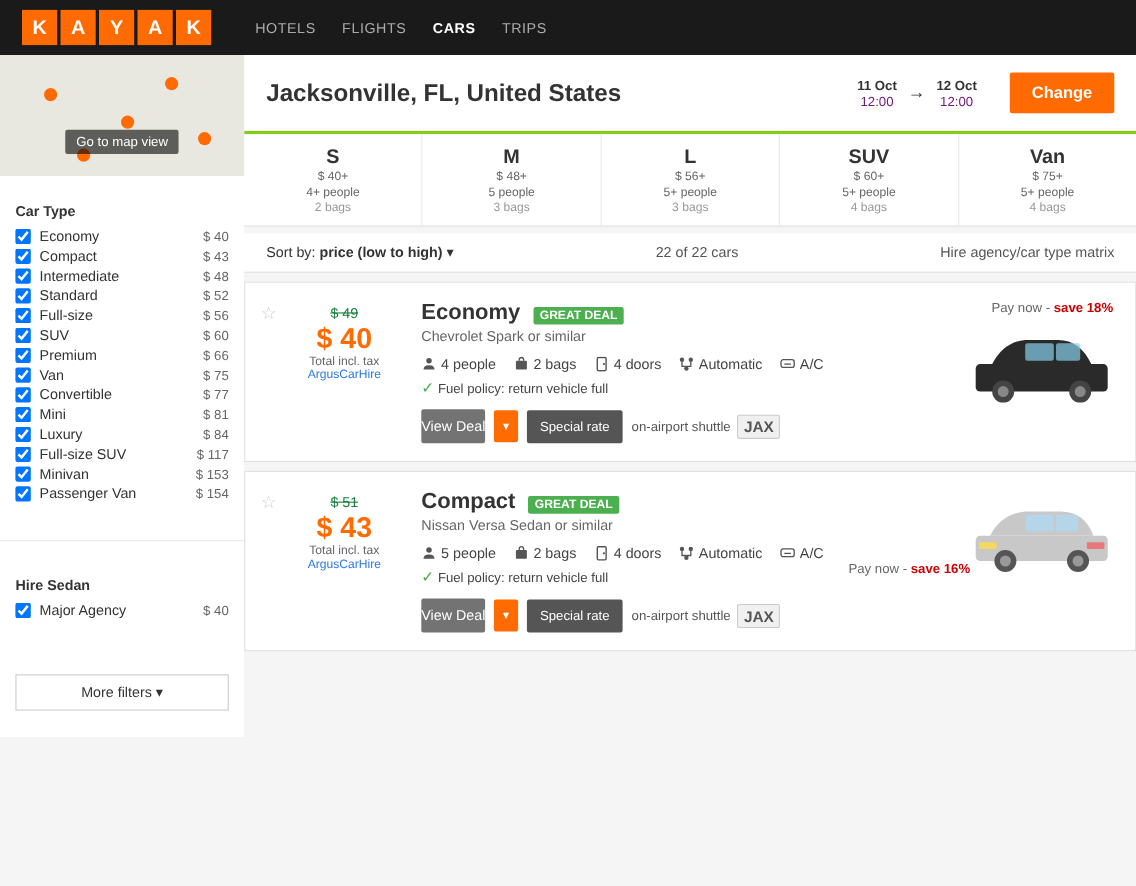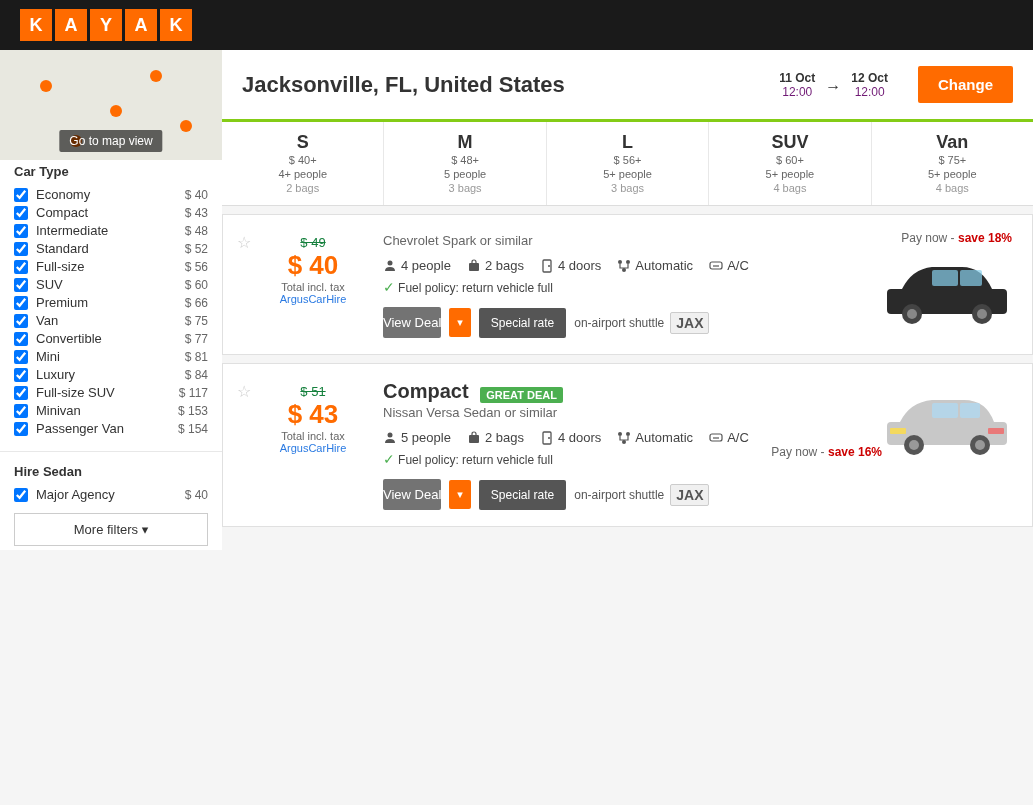--- a/index.html
+++ b/index.html
@@ -12,24 +12,24 @@
     .nav { display: flex; gap: 24px; }
     .nav-item { color: #aaa; text-decoration: none; font-size: 13px; letter-spacing: 0.5px; cursor: pointer; }
     .nav-item.active { color: white; font-weight: bold; }
 
     
     .main { display: flex; }
 
     
     .sidebar { width: 222px; background: white; padding: 0; flex-shrink: 0; }
     .map-thumb { position: relative; background: #e8e8e0; height: 110px; cursor: pointer; overflow: hidden; }
-    .map-thumb-label { position: absolute; bottom: 8px; left: 50%; transform: translateX(-50%); background: rgba(0,0,0,0.6); color: white; padding: 4px 10px; font-size: 12px; white-space: nowrap; border-radius: 2px; }
+    .map-thumb-label { position: absolute; bottom: 20px; left: 50%; transform: translateX(-50%); background: rgba(0,0,0,0.6); color: white; padding: 4px 10px; font-size: 12px; white-space: nowrap; border-radius: 2px; }
     .map-dot { position: absolute; width: 12px; height: 12px; background: #ff6b00; border-radius: 50%; }
 
-    .sidebar-section { padding: 4px 14px; }
+    .sidebar-section { padding: 24px 14px; }
     .sidebar-section-title { font-weight: bold; font-size: 13px; margin-bottom: 8px; }
     .filter-row { display: flex; align-items: center; margin-bottom: 3px; }
     .filter-row input[type="checkbox"] { margin-right: 8px; width: 14px; height: 14px; }
     .filter-label { flex: 1; font-size: 13px; }
     .filter-price { color: #666; font-size: 12px; }
     .divider { border: none; border-top: 1px solid #e8e8e8; margin: 8px 0; }
     .more-filters-btn { display: block; width: 100%; padding: 8px; border: 1px solid #ccc; background: white; font-size: 13px; cursor: pointer; text-align: center; color: #333; }
 
     
     .content { flex: 1; background: #f5f5f5; }
@@ -90,20 +90,26 @@
 <body>
 
 <div class="header">
   <div class="logo">
     <div class="logo-letter">K</div>
     <div class="logo-letter">A</div>
     <div class="logo-letter">Y</div>
     <div class="logo-letter">A</div>
     <div class="logo-letter">K</div>
   </div>
+  <nav class="nav">
+    <a class="nav-item">HOTELS</a>
+    <a class="nav-item">FLIGHTS</a>
+    <a class="nav-item active">CARS</a>
+    <a class="nav-item">TRIPS</a>
+  </nav>
 </div>
 
 <div class="main">
 
   <div class="sidebar">
 
     <div class="map-thumb">
       <div class="map-dot" style="top:30px;left:40px;"></div>
       <div class="map-dot" style="top:55px;left:110px;"></div>
       <div class="map-dot" style="top:70px;left:180px;"></div>
@@ -252,31 +258,44 @@
   </div>
           <div class="car-tab">
     <span class="tab-letter">Van</span>
     <span class="tab-price">$ 75+</span><br>
     <span class="tab-people">5+ people</span><br>
     <span class="tab-bags">4 bags</span>
   </div>
         </div>
     </div>
 
+    <div class="results-toolbar">
+      <div class="sort-label">
+        <span>Sort by:</span>
+        <strong>price (low to high)</strong>
+        <span style="cursor:pointer;">▾</span>
+      </div>
+      <div class="results-count">22 of 22 cars</div>
+      <div class="matrix-link">Hire agency/car type matrix</div>
+    </div>
 
     <div id="results-container">
         <div class="car-result">
     <span class="star-icon">☆</span>
     <div class="price-block">
       <div class="price-original">$ 49</div>
       <div class="price-main">$ 40</div>
       <div class="price-total">Total incl. tax</div>
       <div class="price-agency">ArgusCarHire</div>
     </div>
     <div class="car-info">
+      <div style="margin-bottom:2px;">
+        <span class="car-name">Economy</span>
+        <span class="deal-badge">GREAT DEAL</span>
+      </div>
       <div class="car-model">Chevrolet Spark or similar</div>
       <div class="car-features">
         <span class="car-feature">
           <svg width="14" height="14" viewBox="0 0 14 14">
                   <circle cx="7" cy="4" r="2.5" fill="#555"></circle>
                   <path d="M2 12 Q2 8 7 8 Q12 8 12 12" fill="#555"></path>
                 </svg>
           4 people
         </span>
         <span class="car-feature">

